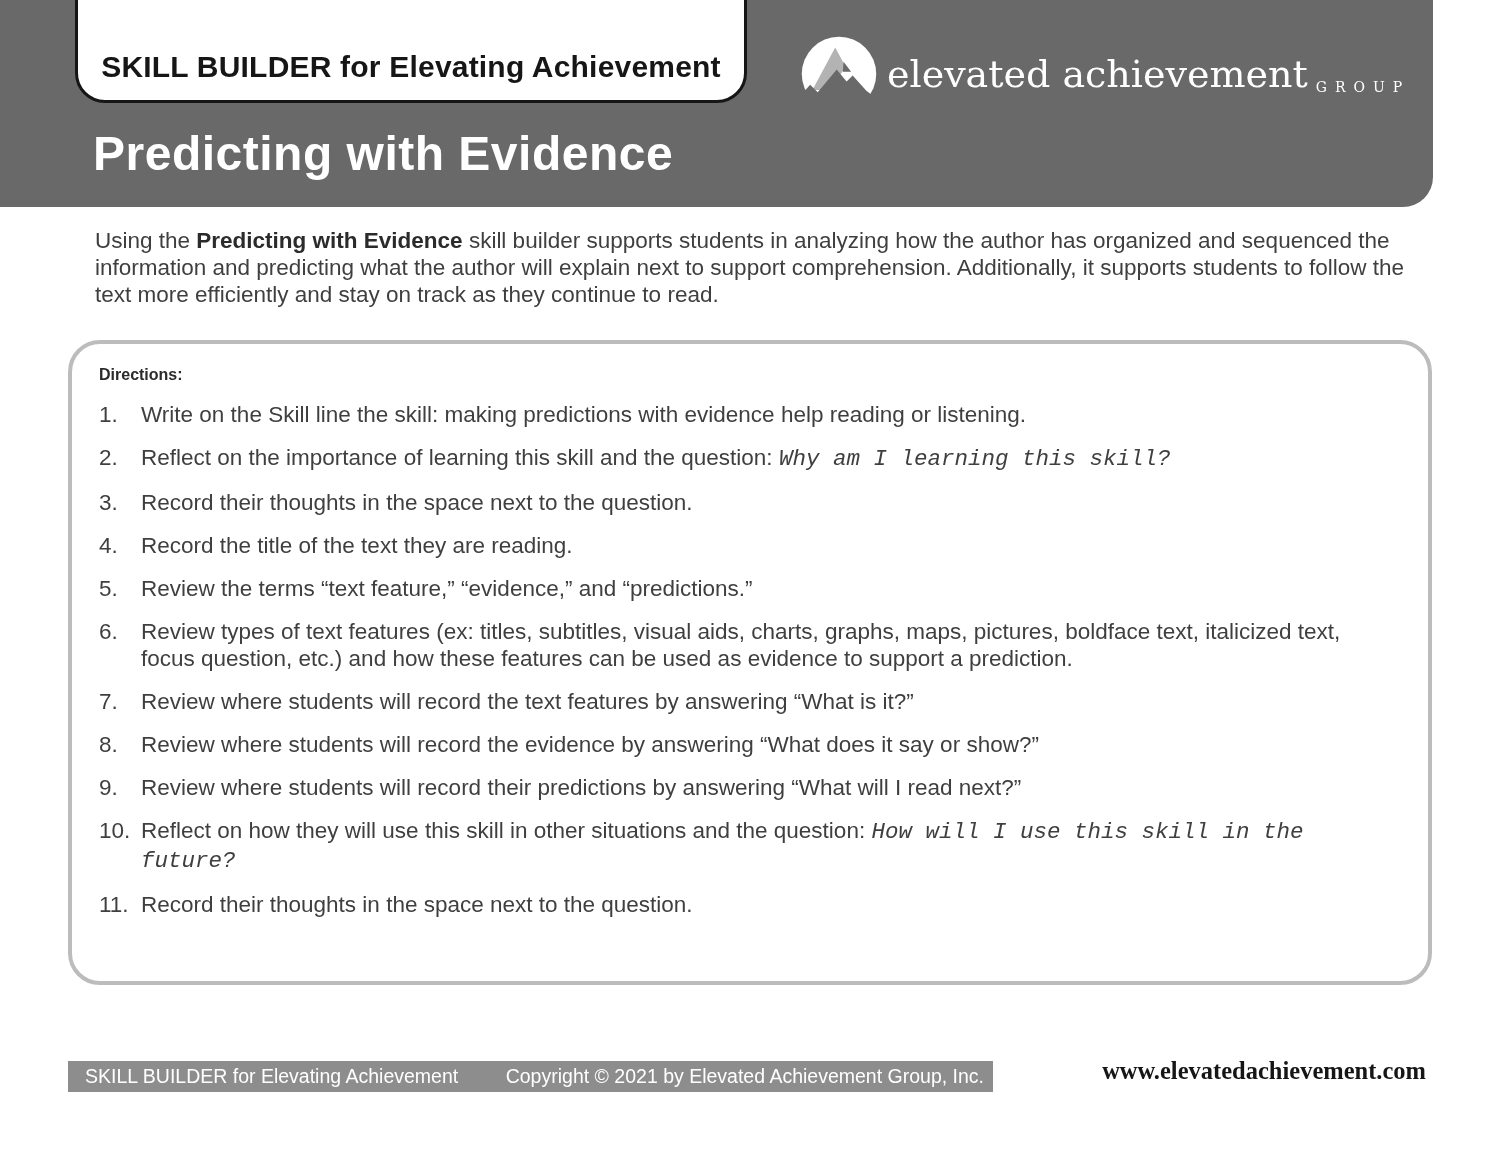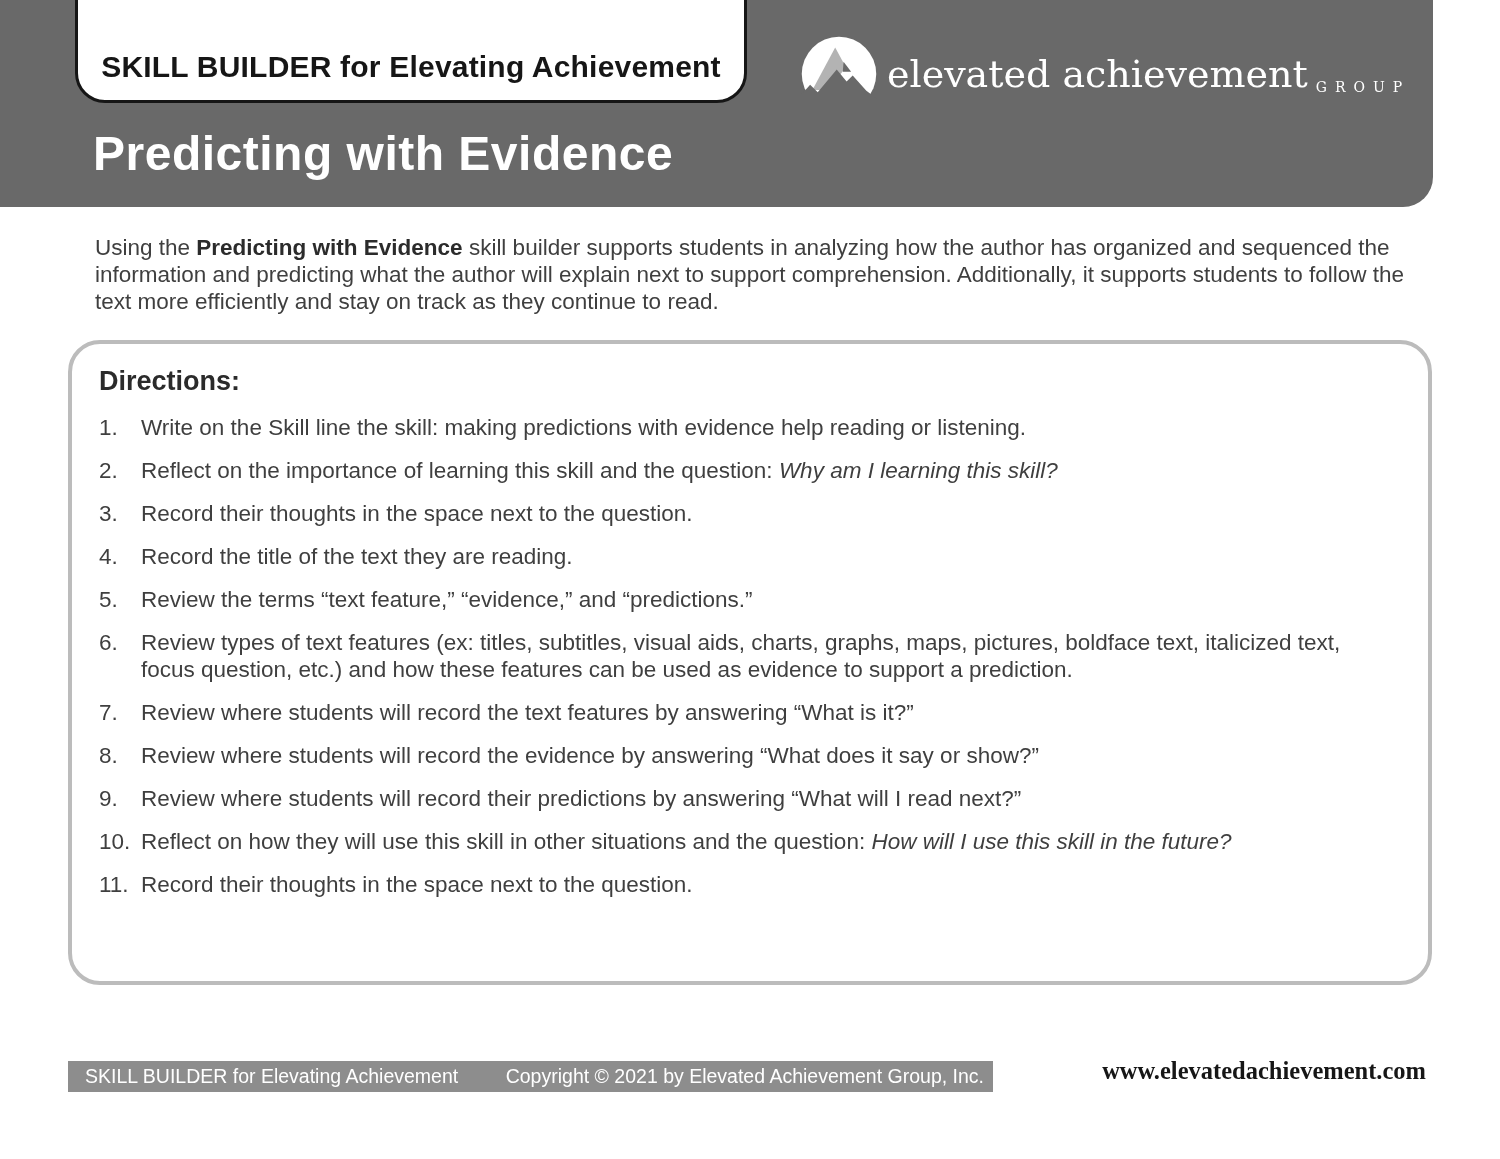--- a/index.html
+++ b/index.html
@@ -33,41 +33,41 @@
     font-family:"DejaVu Serif", serif; color:#ffffff; font-size:14px;
     letter-spacing:8px; margin-left:8px; margin-top:26px; white-space:nowrap;
   }
   .page-title {
     position:absolute; left:93px; top:126px; color:#ffffff;
     font-size:48px; font-weight:bold; letter-spacing:0.5px; white-space:nowrap;
   }
   
   .intro {
     position:absolute; left:95px; top:227px; width:1325px;
-    font-size:22.5px; line-height:27px; color:#3f3f3f;margin-top:7px;
+    font-size:22.5px; line-height:27px; color:#3f3f3f;
   }
   .intro b { color:#2b2b2b; }
   
   .dir-box {
     position:absolute; left:68px; top:340px; width:1364px; height:645px;
     border:4px solid #bcbcbc; border-radius:32px;
     padding:22px 80px 0 27px;
   }
-  .dir-heading { font-size:27px; font-weight:bold; color:#2b2b2b; margin-bottom:17px; }
+  .dir-heading { font-size:16px; font-weight:bold; color:#2b2b2b; margin-bottom:17px; }
   .dir-lead {
     font-size:22.5px; line-height:27px; color:#3f3f3f;
     max-width:1200px; margin-bottom:21px;
   }
   .dir-item {
     display:flex; font-size:22.5px; line-height:27px; color:#3f3f3f;
     margin-bottom:16px;
   }
   .dir-item .num { width:42px; flex-shrink:0; }
   .dir-item .txt { flex:1; max-width:1200px; }
-  .dir-item em { font-style:italic; }
+  .dir-item em { font-style:italic;font-family:Liberation Mono, monospace; }
   
   .footer-bar {
     position:absolute; left:68px; top:1061px; width:925px; height:31px;
     background:#8d8d8d; color:#ffffff;
     display:flex; align-items:center; justify-content:space-between;
     padding:0 9px 0 17px; font-size:19.5px; white-space:nowrap;
   }
   .footer-url {
     position:absolute; top:1057px; right:74px;
     font-family:Liberation Serif, serif; font-weight:bold; font-size:24.5px;

